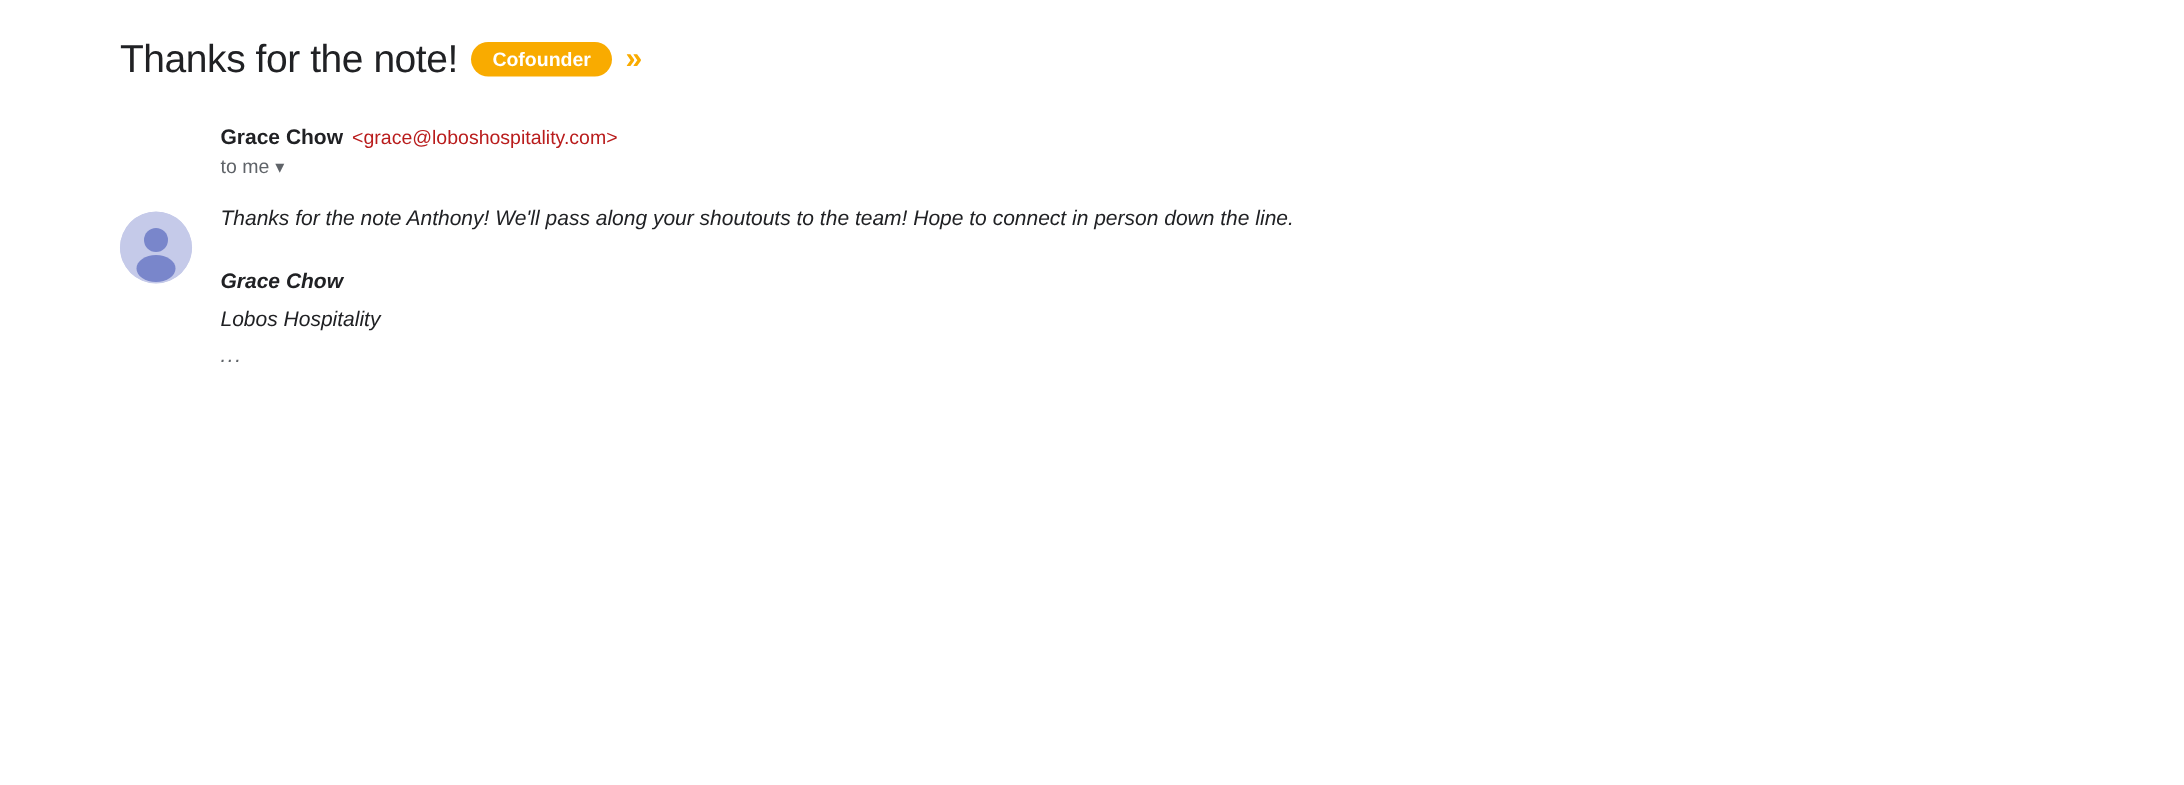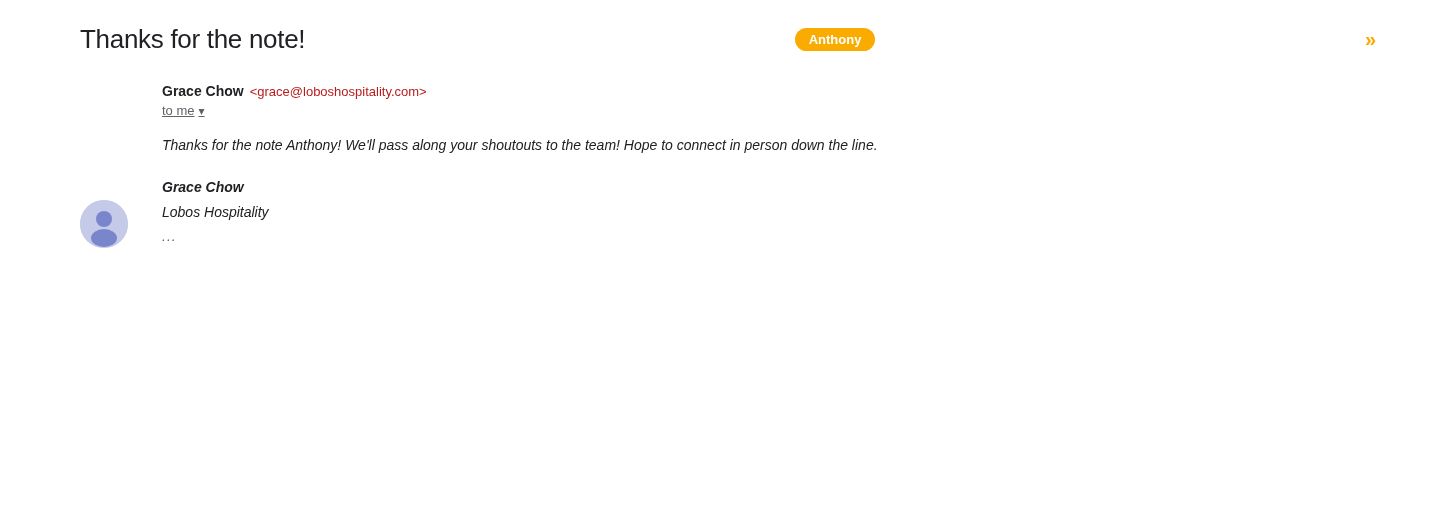--- a/index.html
+++ b/index.html
@@ -14,24 +14,23 @@
       font-size: 14px;
       color: #202124;
       width: 1456px;
       min-height: 523px;
       padding: 24px 80px;
     }
 
     .email-subject-row {
       display: flex;
       align-items: center;
-      gap: 24px;
+      gap: 9px;
       margin-bottom: 28px;
       margin-left: 0;
-      justify-content: space-between;
     }
 
     .email-subject {
       font-size: 26px;
       font-weight: 400;
       color: #202124;
       letter-spacing: -0.3px;
     }
 
     .external-badge {
@@ -47,22 +46,22 @@
     .forward-icon {
       color: #F9AB00;
       font-size: 20px;
       font-weight: bold;
       display: flex;
       align-items: center;
     }
 
     .email-container {
       display: flex;
-      gap: 34px;
-      align-items: flex-end;
+      gap: 19px;
+      align-items: center;
     }
 
     .avatar {
       width: 48px;
       height: 48px;
       border-radius: 50%;
       background-color: #C5CAE9;
       display: flex;
       align-items: center;
       justify-content: center;
@@ -101,21 +100,20 @@
       color: #b91c1c;
       font-weight: 400;
     }
 
     .recipient-line {
       display: flex;
       align-items: center;
       gap: 4px;
       font-size: 13px;
       color: #5F6368;
-      text-decoration: underline;
     }
 
     .dropdown-arrow {
       font-size: 12px;
       color: #5F6368;
       cursor: pointer;
     }
 
     .email-body {
       font-size: 14px;
@@ -157,21 +155,21 @@
       color: #5F6368;
       font-size: 14px;
       letter-spacing: 1px;
     }
   </style>
 </head>
 <body>
 
 <div class="email-subject-row">
   <h1 class="email-subject">Thanks for the note!</h1>
-  <span class="external-badge">Anthony</span>
+  <span class="external-badge">Cofounder</span>
   <span class="forward-icon">»</span>
 </div>
 
 <div class="email-container">
 
   <div class="avatar">
     <svg class="avatar-icon" viewBox="0 0 48 48" xmlns="http://www.w3.org/2000/svg">
       <circle cx="24" cy="24" r="24" fill="#C5CAE9"></circle>
       <circle cx="24" cy="19" r="8" fill="#7986CB"></circle>
       <ellipse cx="24" cy="38" rx="13" ry="9" fill="#7986CB"></ellipse>

